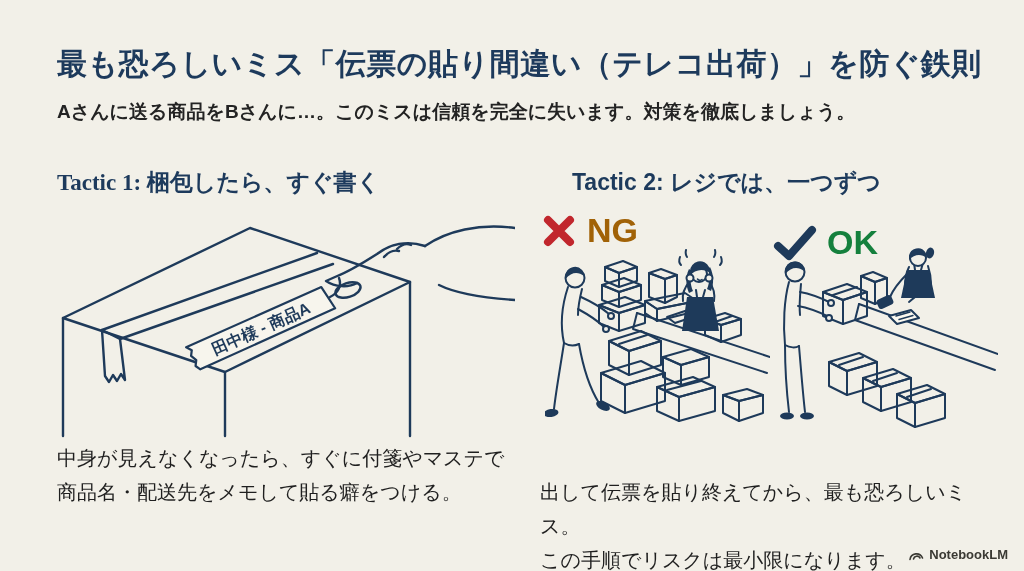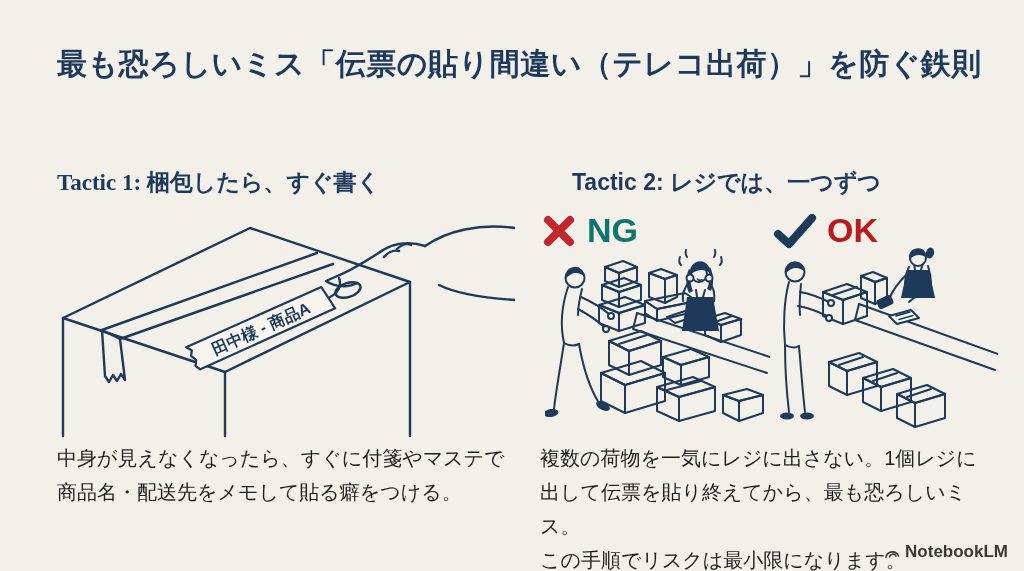--- a/index.html
+++ b/index.html
@@ -20,39 +20,40 @@
   }
   .t1-head { left:57px;font-family:Liberation Serif, serif; }
   .t2-head { left:540px;margin-left:32px; }
   .t1-svg { position:absolute; left:45px; top:198px; }
   .ng-svg { position:absolute; left:545px; top:245px; }
   .ok-svg { position:absolute; left:763px; top:240px; }
   .mark {
     position:absolute; top:211px; display:flex; align-items:center; gap:9px;
     font-size:34px; font-weight:800;
   }
-  .ng-mark { left:540px; color:#0f766e; }
-  .ok-mark { left:772px; color:#b91c1c; }
+  .ng-mark { left:540px; color:#a16207; }
+  .ok-mark { left:772px; color:#15803d;margin-top:12px; }
   .body-text {
     position:absolute; top:441px; font-size:20px; font-weight:400;
     color:#1f1f1f; line-height:34px;
   }
   .t1-body { left:57px; width:460px; }
   .t2-body { left:540px; width:460px; }
   .watermark {
     position:absolute; right:16px; bottom:9px; display:flex; align-items:center;
-    gap:5px; font-size:17px; font-weight:700; color:#3a3933;
+    gap:5px; font-size:13px; font-weight:700; color:#3a3933;
   }
 </style>
 </head>
 <body>
 
 <div class="canvas">
 
   <div class="title">最も恐ろしいミス「伝票の貼り間違い（テレコ出荷）」を防ぐ鉄則</div>
+  <div class="subtitle">Aさんに送る商品をBさんに…。このミスは信頼を完全に失います。対策を徹底しましょう。</div>
 
   <div class="tactic-head t1-head">Tactic 1: 梱包したら、すぐ書く</div>
 
   <svg class="t1-svg" width="470" height="240" viewBox="0 0 470 240">
     <g stroke="#1e3a5a" stroke-width="2.4" fill="none" stroke-linecap="round" stroke-linejoin="round">
 
       <path d="M18,120 L205,30 L365,84 L180,174 Z"></path>
       <path d="M18,120 L18,238"></path>
       <path d="M180,174 L180,238"></path>
       <path d="M365,84 L365,238"></path>
@@ -239,21 +240,21 @@
     <path d="M146,16 a9,9 0 0 1 16.5,-3.5 l1.5,5.5 c-6,-4.5 -12.5,-4 -18,2 z" fill="#1e3a5a"></path>
     <path d="M144,30 L166,30 L172,58 L138,58 Z" fill="#1e3a5a"></path>
     <rect x="-8" y="-5" width="16" height="10" rx="3" transform="translate(122,62) rotate(-25)" fill="#1e3a5a"></rect>
     <g>
       <path d="M126,76 L148,70 L156,78 L134,84 Z" fill="#faf8f0" stroke="#1e3a5a" stroke-width="2" stroke-linejoin="round"></path>
       <path d="M133,76 L147,72 M136,79.5 L150,75.5" stroke="#1e3a5a" stroke-width="1.4" fill="none" stroke-linecap="round"></path>
     </g>
   </svg>
 
   <div class="body-text t2-body">
-    <span>複数の荷物を一気にレジに出さない。1個レジに</span><br>
+    <br>
     <span>出して伝票を貼り終えてから、最も恐ろしいミス。</span><br>
     <span>この手順でリスクは最小限になります。</span>
   </div>
 
   <div class="watermark">
     <svg width="16" height="13" viewBox="0 0 16 13">
       <path d="M2,11.5 A6.5,6.5 0 0 1 14.5,10" fill="none" stroke="#3a3933" stroke-width="1.6" stroke-linecap="round"></path>
       <path d="M5.5,11 A3.5,3.5 0 0 1 12,10" fill="none" stroke="#3a3933" stroke-width="1.6" stroke-linecap="round"></path>
     </svg>
     <span>NotebookLM</span>

